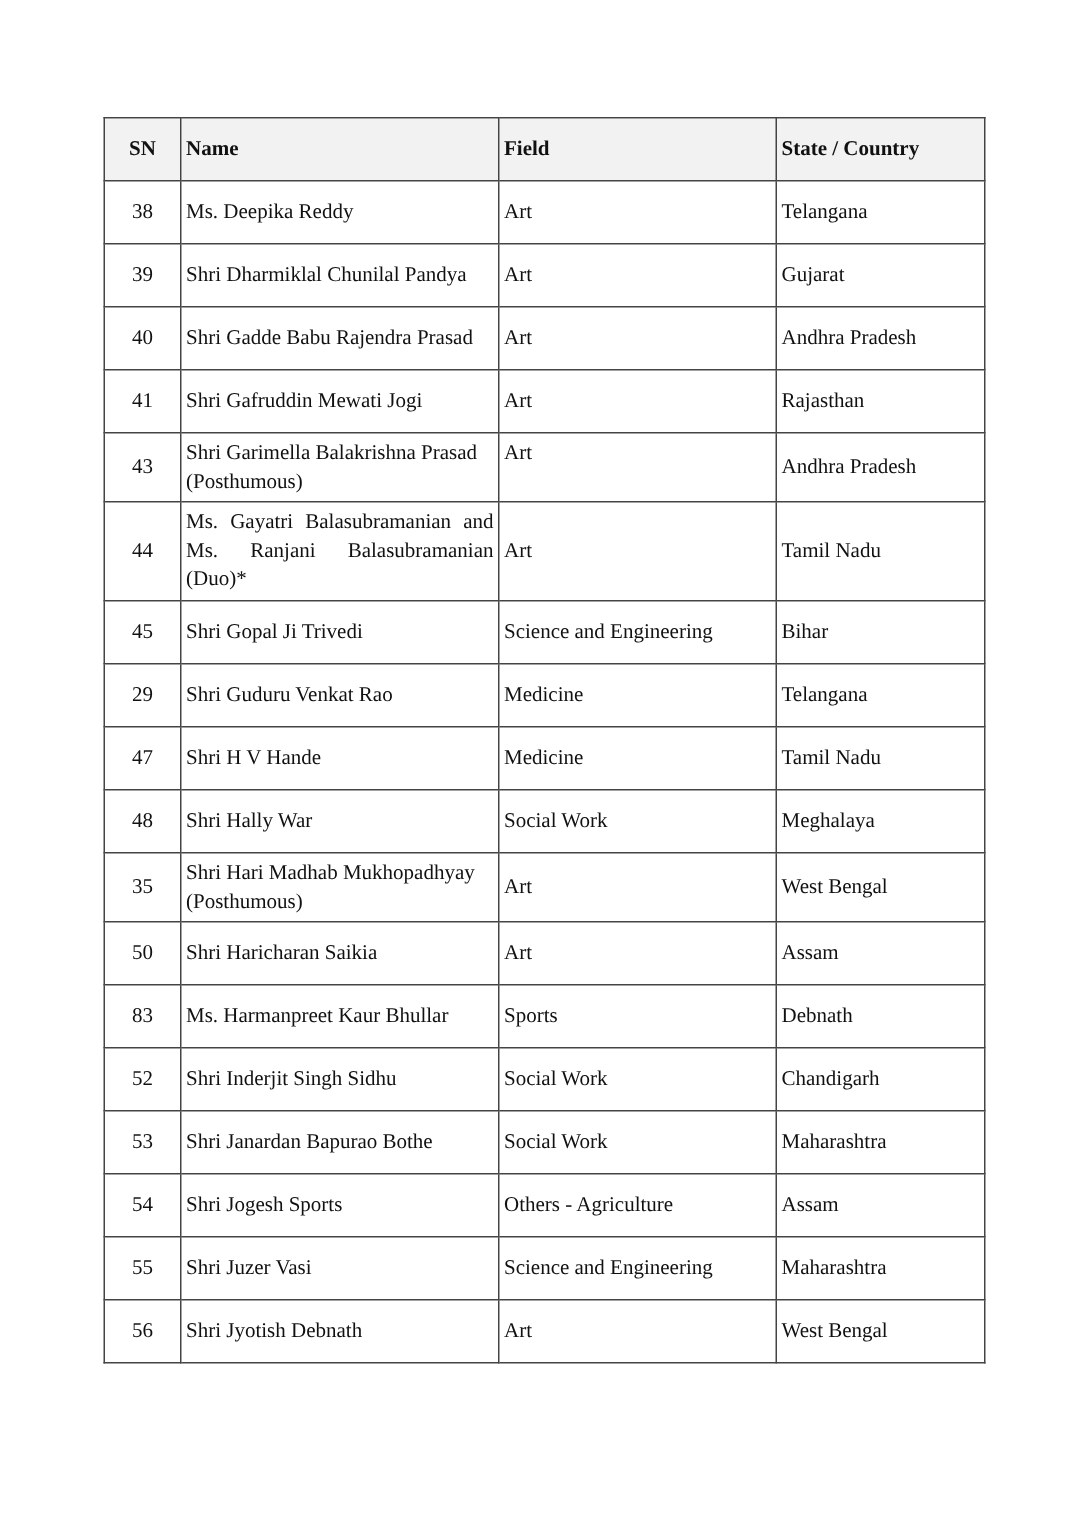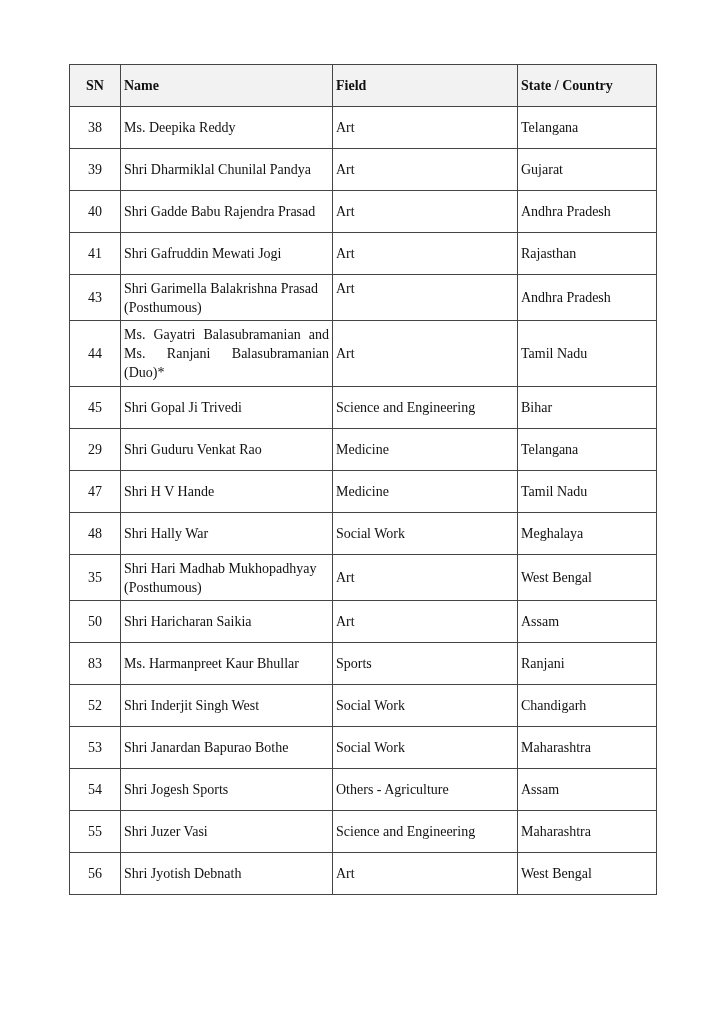--- a/index.html
+++ b/index.html
@@ -17,21 +17,21 @@
     }
     .page {
       position: absolute;
       left: 0; top: 0;
       width: 724px; height: 1024px;
       background: #ffffff;
     }
     table.awards {
       position: absolute;
       left: 69px;
-      top: 64px;
+      top: 78px;
       width: 587px;
       border-collapse: collapse;
       table-layout: fixed;
       font-size: 14px;
       line-height: 19px;
     }
     table.awards col.c-sn { width: 51px; }
     table.awards col.c-name { width: 212px; }
     table.awards col.c-field { width: 185px; }
     table.awards col.c-state { width: 139px; }
@@ -160,25 +160,25 @@
       <tr>
         <td class="sn">50</td>
         <td class="name">Shri Haricharan Saikia</td>
         <td class="field">Art</td>
         <td class="state">Assam</td>
       </tr>
       <tr>
         <td class="sn">83</td>
         <td class="name">Ms. Harmanpreet Kaur Bhullar</td>
         <td class="field">Sports</td>
-        <td class="state">Ranjani</td>
+        <td class="state">Debnath</td>
       </tr>
       <tr>
         <td class="sn">52</td>
-        <td class="name">Shri Inderjit Singh West</td>
+        <td class="name">Shri Inderjit Singh Sidhu</td>
         <td class="field">Social Work</td>
         <td class="state">Chandigarh</td>
       </tr>
       <tr>
         <td class="sn">53</td>
         <td class="name">Shri Janardan Bapurao Bothe</td>
         <td class="field">Social Work</td>
         <td class="state">Maharashtra</td>
       </tr>
       <tr>

